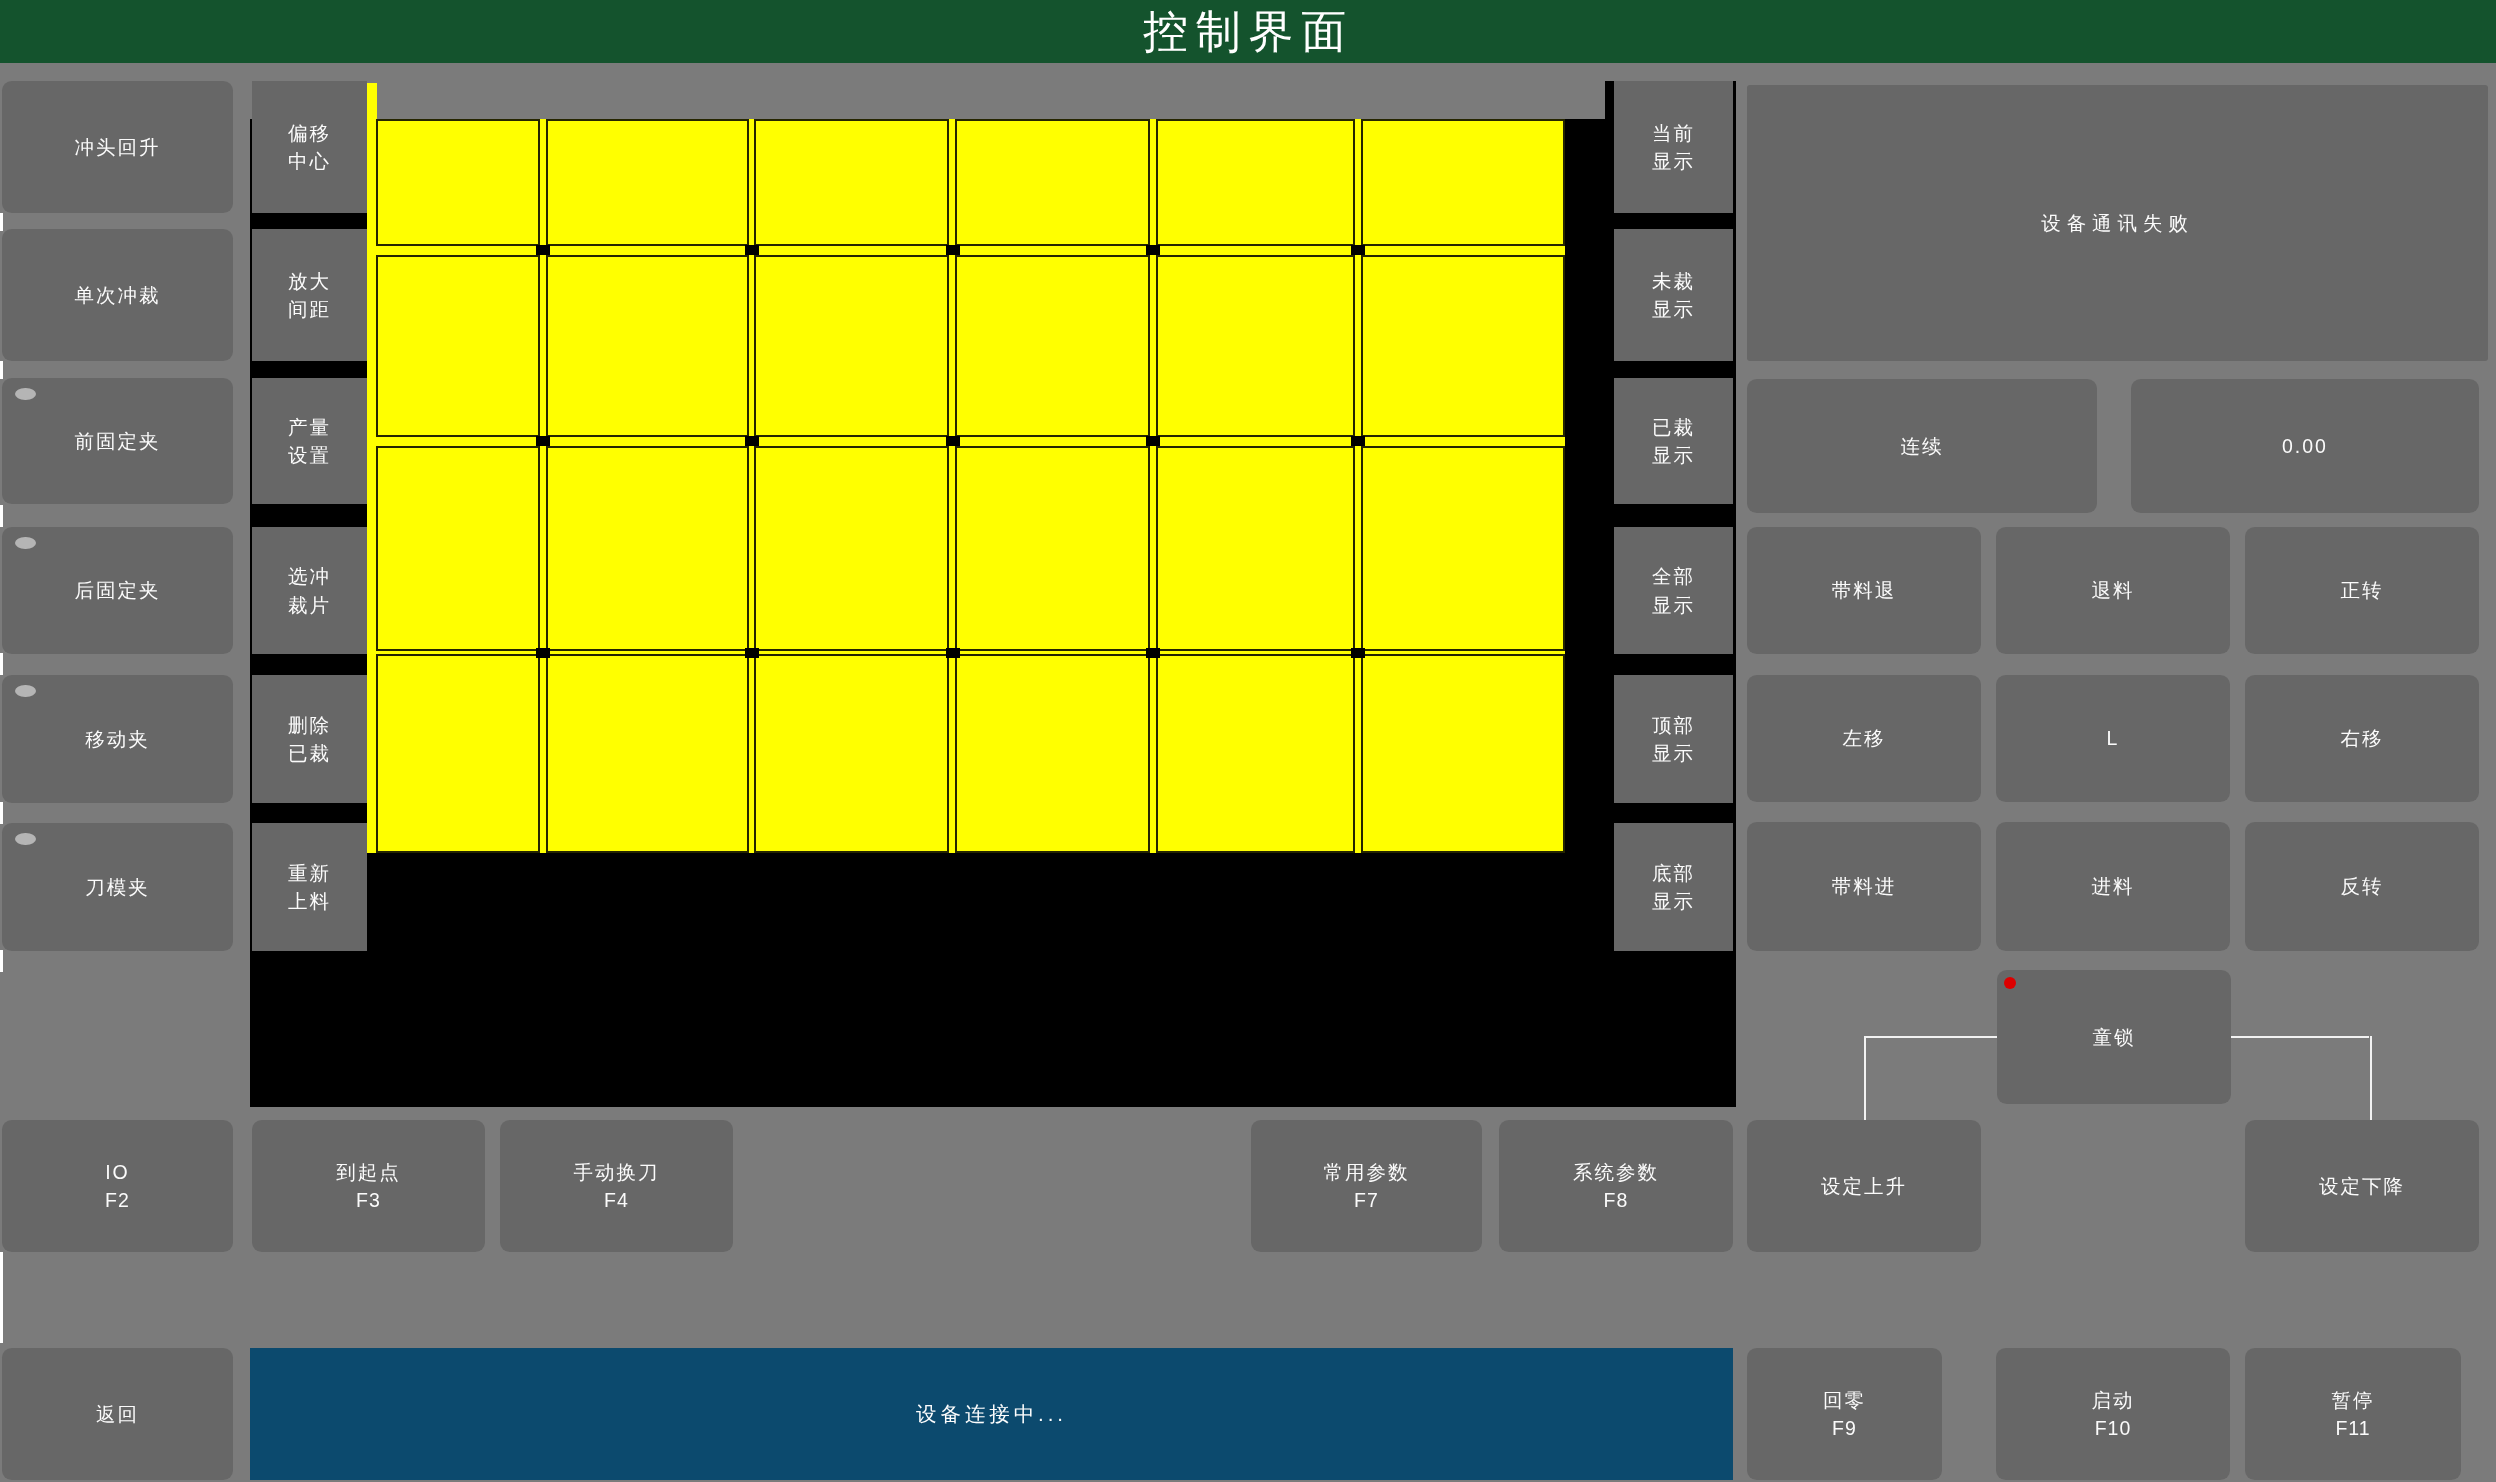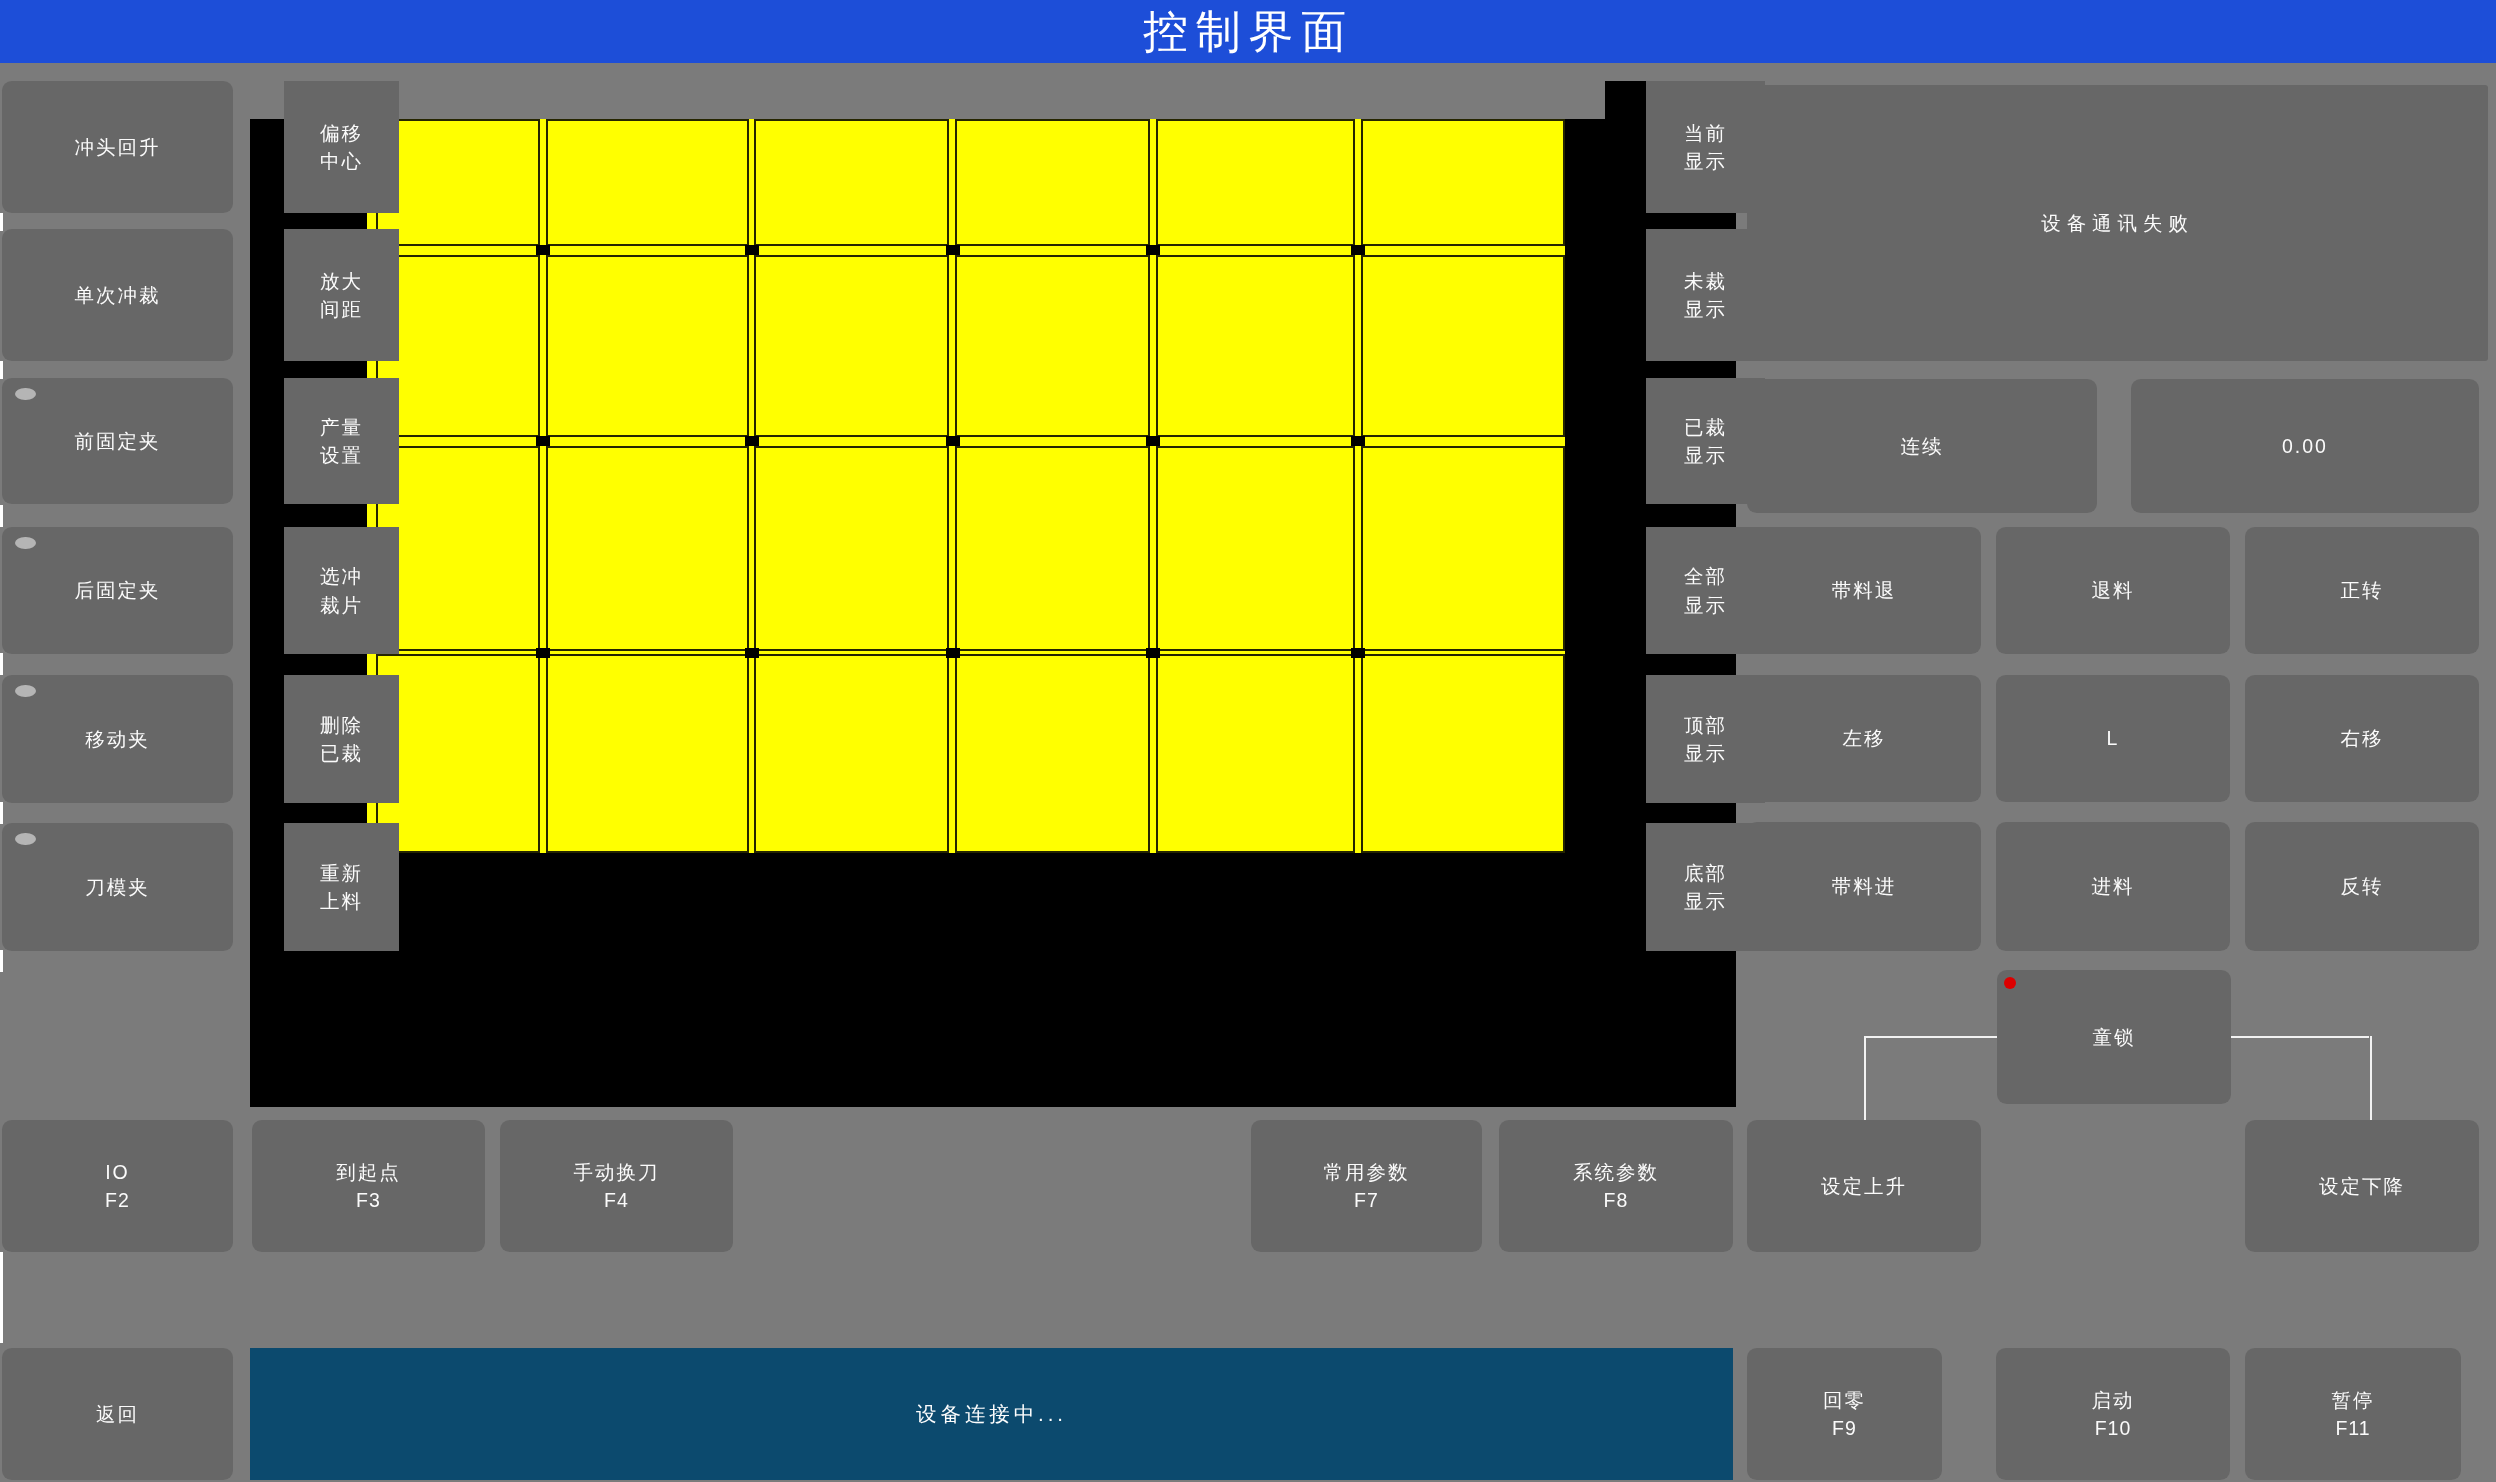--- a/index.html
+++ b/index.html
@@ -3,34 +3,34 @@
 <meta charset="utf-8">
 <style>
   html,body{margin:0;padding:0;background:#555;}
   #stage{
     position:relative;width:2497px;height:1482px;overflow:hidden;
     background:#7b7b7b;
     font-family:"Liberation Sans","DejaVu Sans",sans-serif;
     -webkit-font-smoothing:antialiased;
   }
   #titlebar{
-    position:absolute;left:0;top:0;width:2497px;height:63px;background:#1d4ed8;
+    position:absolute;left:0;top:0;width:2497px;height:63px;background:#14532d;
     display:flex;align-items:center;justify-content:center;
   }
   #title{
     color:#ffffff;font-size:45px;letter-spacing:7.8px;
     font-family:"Liberation Serif","DejaVu Serif",serif;
   }
   .btn{
     position:absolute;background:#676767;color:#fbfbfb;
     display:flex;flex-direction:column;align-items:center;justify-content:center;
     font-size:19.5px;line-height:1.45;text-align:center;border-radius:9.8px;
     letter-spacing:2px;user-select:none;
   }
-  .btn.sq{border-radius:0;margin-left:32px;}
+  .btn.sq{border-radius:0;}
   .led{
     position:absolute;left:12.7px;top:9.8px;width:21.5px;height:12.7px;border-radius:50%;
     background:#b5b5b5;
   }
   .reddot{
     position:absolute;left:6.8px;top:6.8px;width:12.7px;height:12.7px;border-radius:50%;
     background:#dd0000;
   }
   #canvas-black{position:absolute;background:#000000;}
   #canvas-grayband{position:absolute;background:#7b7b7b;}

